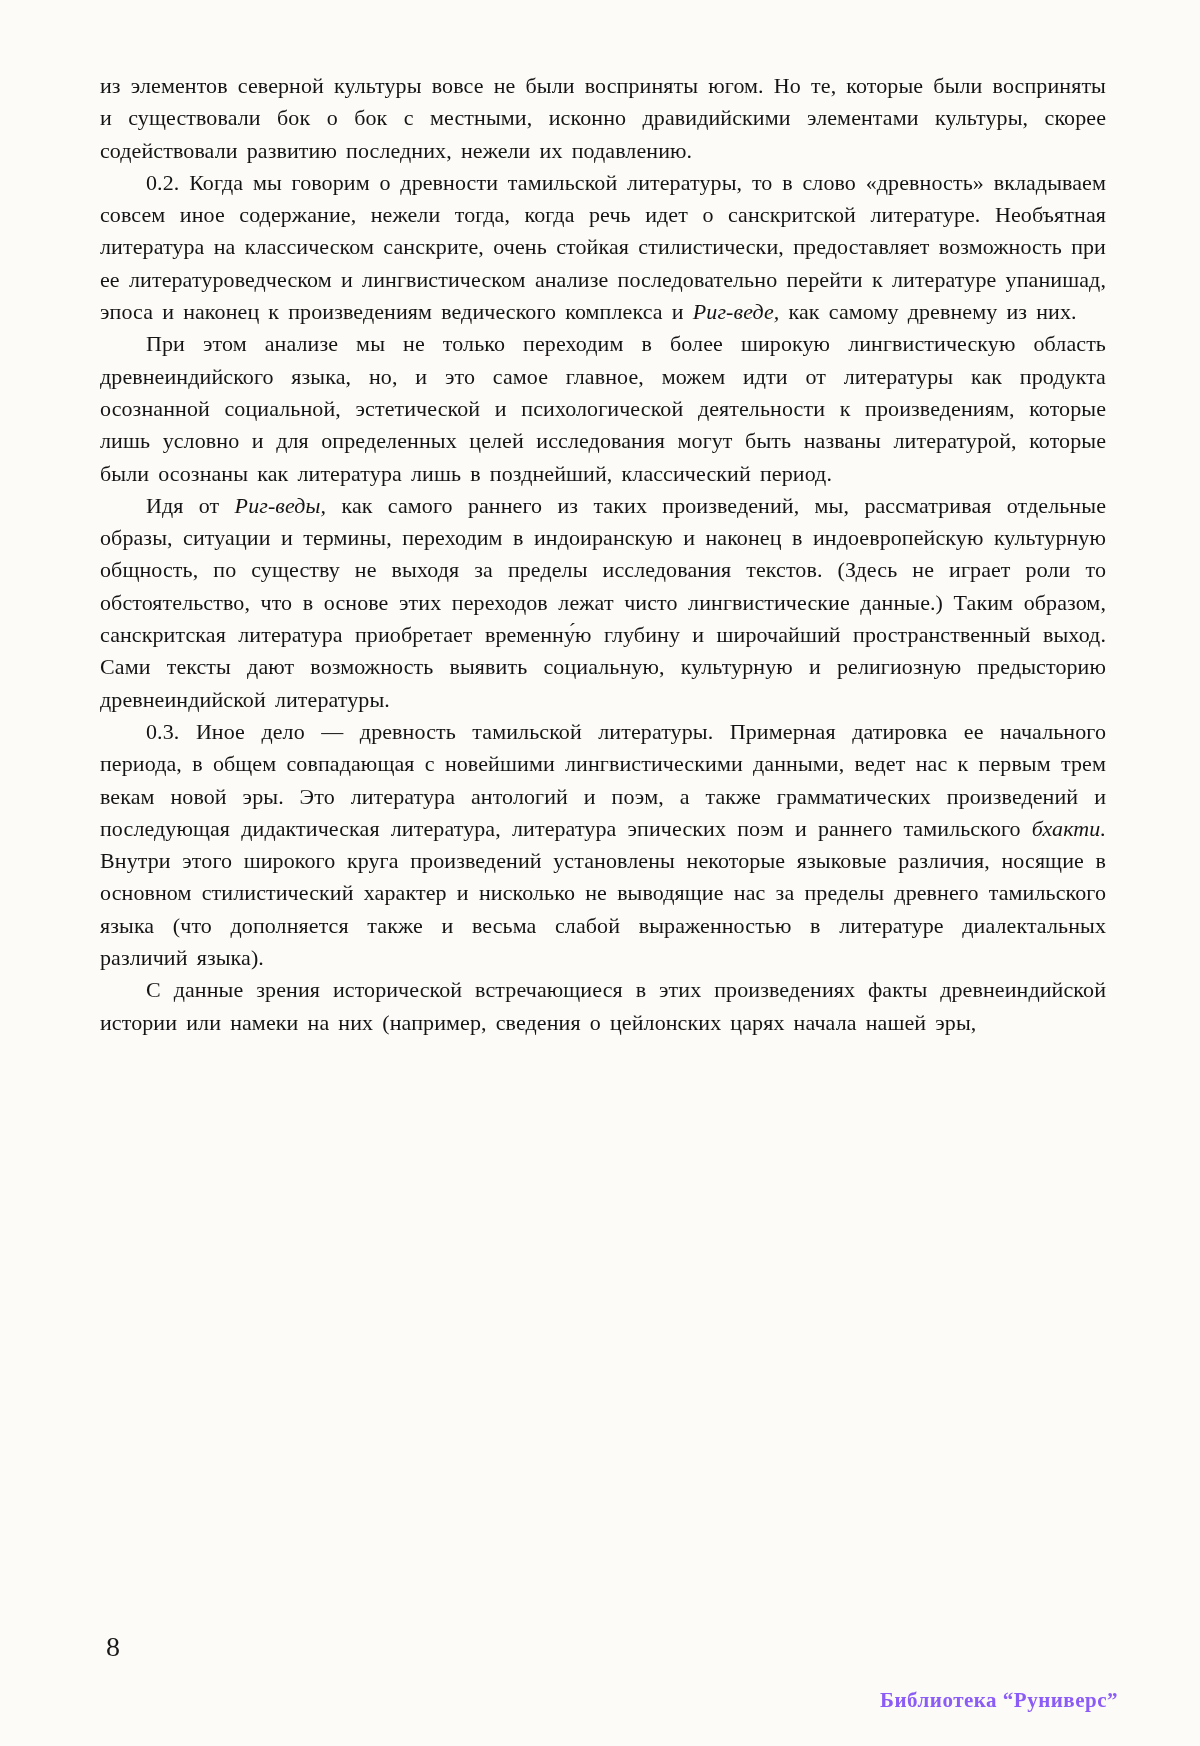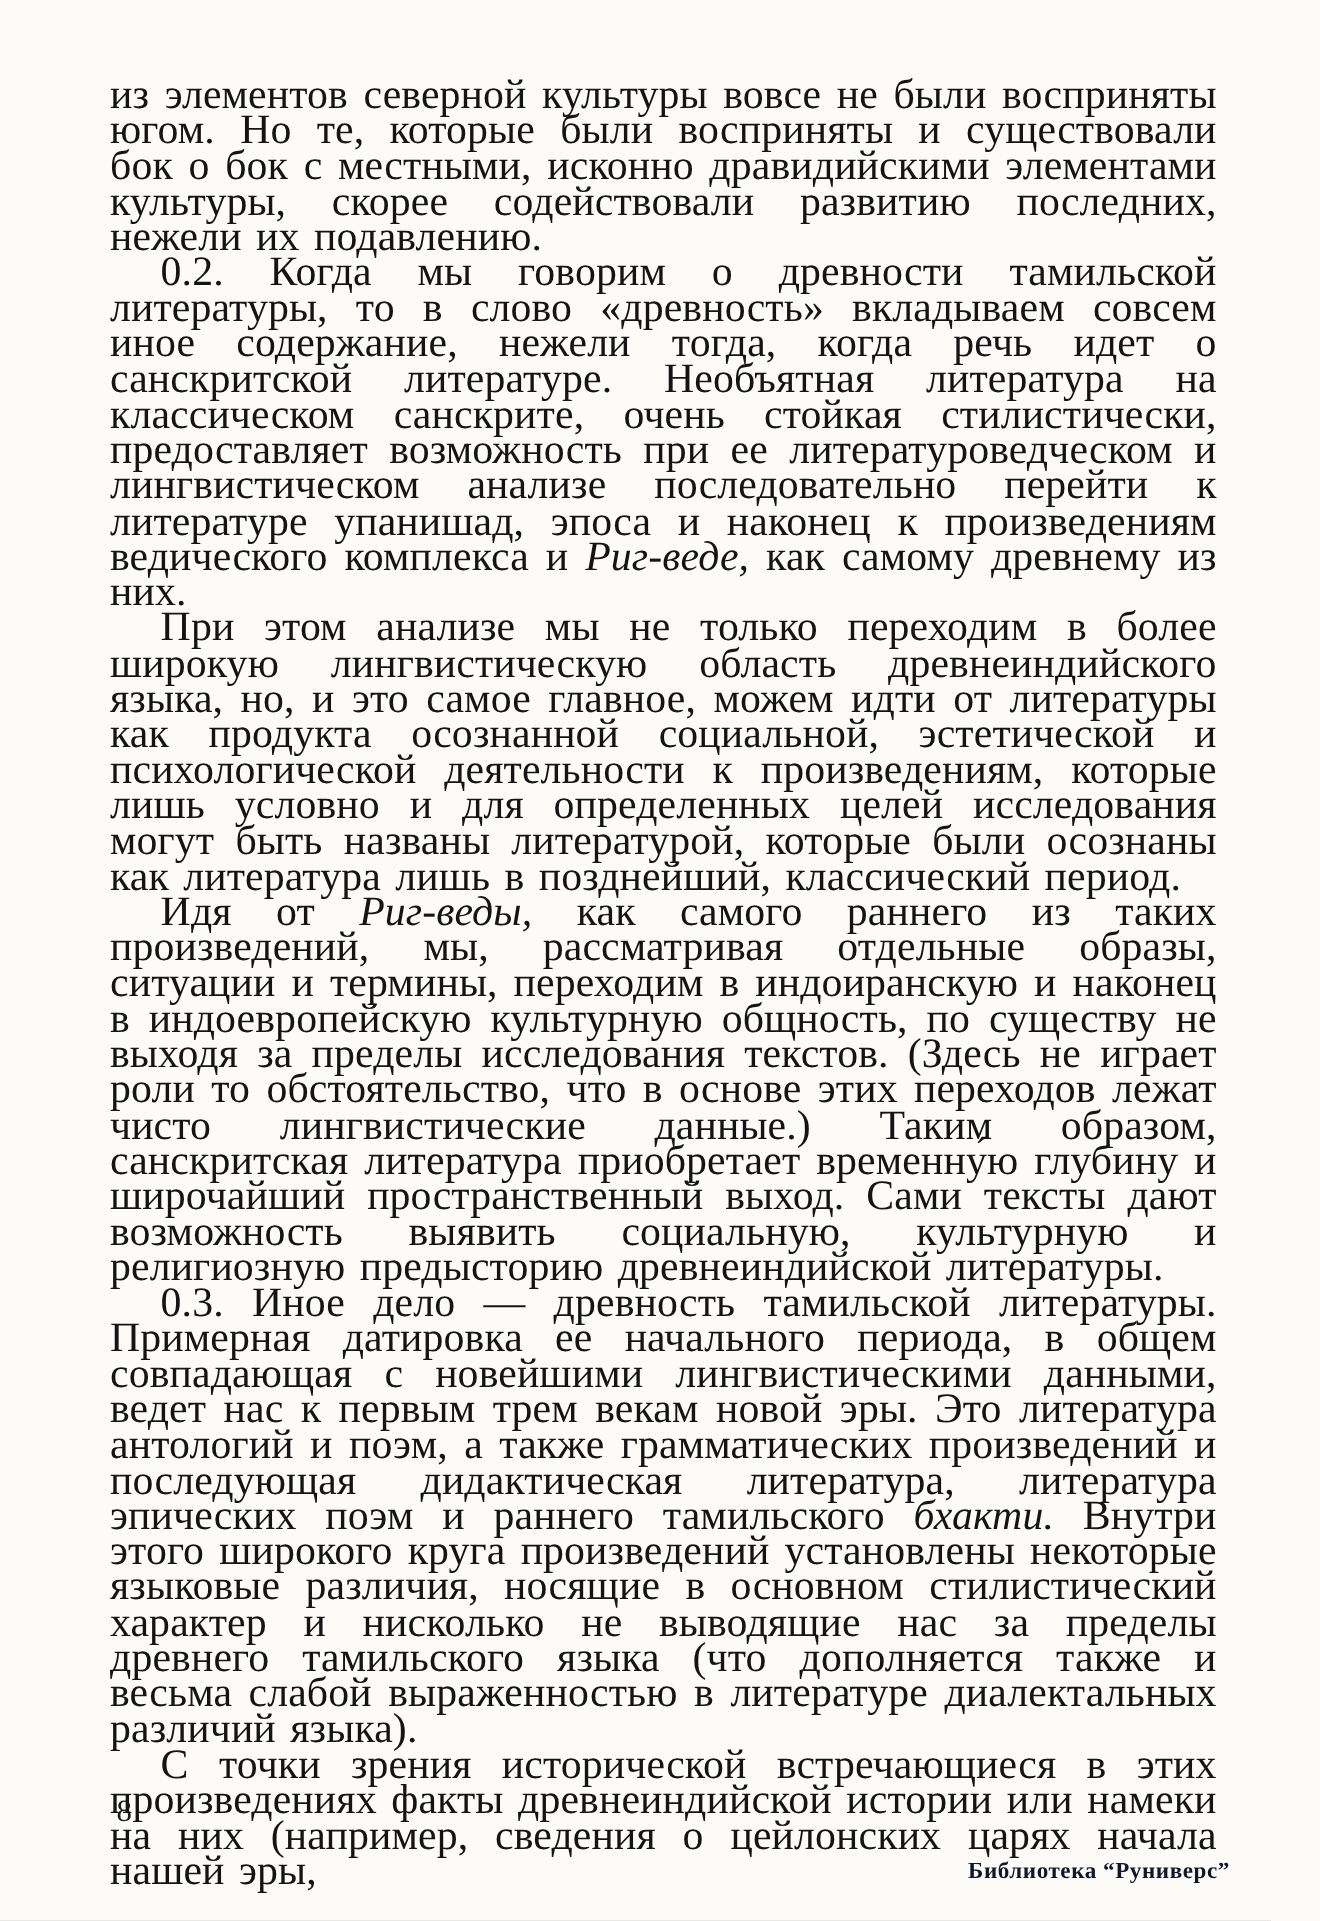--- a/index.html
+++ b/index.html
@@ -15,21 +15,21 @@
     margin: 0 auto;
     background: #fcfbf8;
     overflow: hidden;
     color: #141414;
   }
   .text-block {
     position: absolute;
     left: 100px;
     top: 70px;
     width: 1006px;
-    font-size: 38px;
+    font-size: 22px;
     line-height: 32.3px;
     text-align: justify;
     letter-spacing: 0.1px;
     word-spacing: 3.5px;
   }
   .text-block p.para {
     margin: 0;
     padding: 0;
     text-indent: 46px;
   }
@@ -46,30 +46,30 @@
     line-height: 30px;
     color: #1a1a1a;
   }
   .watermark {
     position: absolute;
     right: 82px;
     top: 1688px;
     font-size: 21px;
     font-weight: bold;
     letter-spacing: 0.5px;
-    color: #0f172a;
+    color: #8b5cf6;
   }
 </style>
 </head>
 <body>
 
 <div class="page">
   <main class="text-block">
       <p class="para no-indent"><span>из элементов северной культуры вовсе не были восприняты югом. Но те, которые были восприняты и существовали бок о бок с местными, исконно дравидийскими элементами культуры, скорее содействовали развитию последних, нежели их подавлению.</span></p>
       <p class="para"><span>0.2. Когда мы говорим о древности тамильской литературы, то в слово «древность» вкладываем совсем иное содержание, нежели тогда, когда речь идет о санскритской литературе. Необъятная литература на классическом санскрите, очень стойкая стилистически, предоставляет возможность при ее литературоведческом и лингвистическом анализе последовательно перейти к литературе упанишад, эпоса и наконец к произведениям ведического комплекса и </span><i>Риг-веде,</i><span> как самому древнему из них.</span></p>
       <p class="para"><span>При этом анализе мы не только переходим в более широкую лингвистическую область древнеиндийского языка, но, и это самое главное, можем идти от литературы как продукта осознанной социальной, эстетической и психологической деятельности к произведениям, которые лишь условно и для определенных целей исследования могут быть названы литературой, которые были осознаны как литература лишь в позднейший, классический период.</span></p>
       <p class="para"><span>Идя от </span><i>Риг-веды,</i><span> как самого раннего из таких произведений, мы, рассматривая отдельные образы, ситуации и термины, переходим в индоиранскую и наконец в индоевропейскую культурную общность, по существу не выходя за пределы исследования текстов. (Здесь не играет роли то обстоятельство, что в основе этих переходов лежат чисто лингвистические данные.) Таким образом, санскритская литература приобретает временну́ю глубину и широчайший пространственный выход. Сами тексты дают возможность выявить социальную, культурную и религиозную предысторию древнеиндийской литературы.</span></p>
       <p class="para"><span>0.3. Иное дело — древность тамильской литературы. Примерная датировка ее начального периода, в общем совпадающая с новейшими лингвистическими данными, ведет нас к первым трем векам новой эры. Это литература антологий и поэм, а также грамматических произведений и последующая дидактическая литература, литература эпических поэм и раннего тамильского </span><i>бхакти.</i><span> Внутри этого широкого круга произведений установлены некоторые языковые различия, носящие в основном стилистический характер и нисколько не выводящие нас за пределы древнего тамильского языка (что дополняется также и весьма слабой выраженностью в литературе диалектальных различий языка).</span></p>
-      <p class="para"><span>С точки зрения исторической встречающиеся в этих произведениях факты древнеиндийской истории или намеки на них (например, сведения о цейлонских царях начала нашей эры,</span></p>
+      <p class="para"><span>С данные зрения исторической встречающиеся в этих произведениях факты древнеиндийской истории или намеки на них (например, сведения о цейлонских царях начала нашей эры,</span></p>
     </main>
   <div class="page-number">8</div>
   <div class="watermark">Библиотека “Руниверс”</div>
 </div>
 
 </body></html>

